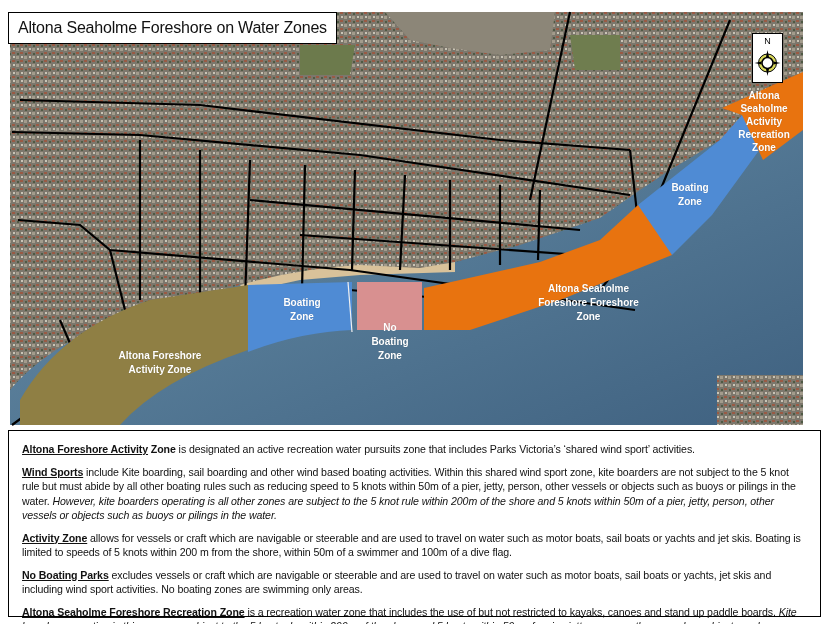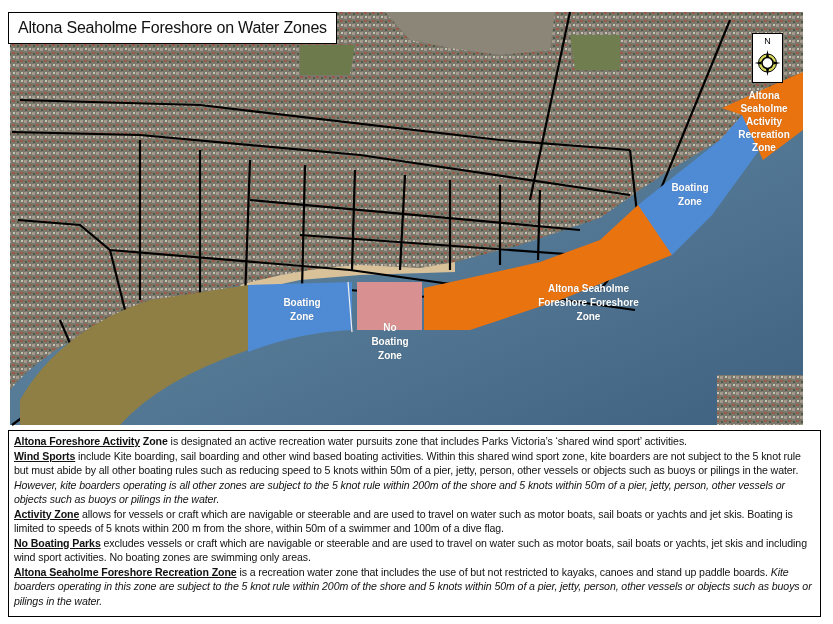--- a/index.html
+++ b/index.html
@@ -16,21 +16,21 @@
     position: absolute; color: #fff; font-weight: bold; text-align: center;
     font-family: "Liberation Sans", sans-serif; font-size: 10px; line-height: 14px;
     text-shadow: 0 0 1px rgba(0,0,0,0.25);
   }
   .legend {
     position: absolute; left: 8px; top: 430px; width: 813px; height: 187px;
     border: 1px solid #000; box-sizing: border-box; background: #fff;
     padding: 3px 5px 0 5px; font-family: "Liberation Sans", sans-serif;
     font-size: 10.6px; line-height: 14.5px; color: #111; letter-spacing: -0.1px;
   }
-  .legend p { margin: 0; }
+  .legend p { margin: 8px; }
   .legend .term { font-weight: bold; text-decoration: underline; }
   .legend .term-plain { font-weight: bold; }
   .legend em { font-style: italic; text-align: right; }
 </style>
 </head>
 <body>
 
 <div class="map">
   <svg width="833" height="430" viewBox="0 0 833 430">
     <defs>
@@ -101,20 +101,24 @@
 
   <div style="position:absolute;left:752px;top:33px;width:29px;height:48px;background:#fff;border:1px solid #000;">
     <div style="position:absolute;left:0;top:2px;width:29px;text-align:center;font-size:9px;">N</div>
     <svg width="29" height="30" viewBox="0 0 29 30" style="position:absolute;left:0;top:15px;">
       <circle cx="14.5" cy="14" r="9" fill="#d8d85a" stroke="#000" stroke-width="1"></circle>
       <circle cx="14.5" cy="14" r="5.5" fill="#fff" stroke="#000" stroke-width="1.5"></circle>
       <path d="M14.5 1 L16 8 L13 8 Z M14.5 27 L16 20 L13 20 Z M1.5 14 L8.5 12.5 L8.5 15.5 Z M27.5 14 L20.5 12.5 L20.5 15.5 Z" fill="#000"></path>
     </svg>
   </div>
 
+  <div class="zone-label" style="left:100px;top:349px;width:120px;">
+    <div>Altona Foreshore</div>
+    <div>Activity Zone</div>
+  </div>
   <div class="zone-label" style="left:262px;top:296px;width:80px;">
     <div>Boating</div>
     <div>Zone</div>
   </div>
   <div class="zone-label" style="left:358px;top:292px;width:64px;margin-top:29px;">
     <div>No</div>
     <div>Boating</div>
     <div>Zone</div>
   </div>
   <div class="zone-label" style="left:516px;top:282px;width:145px;">

